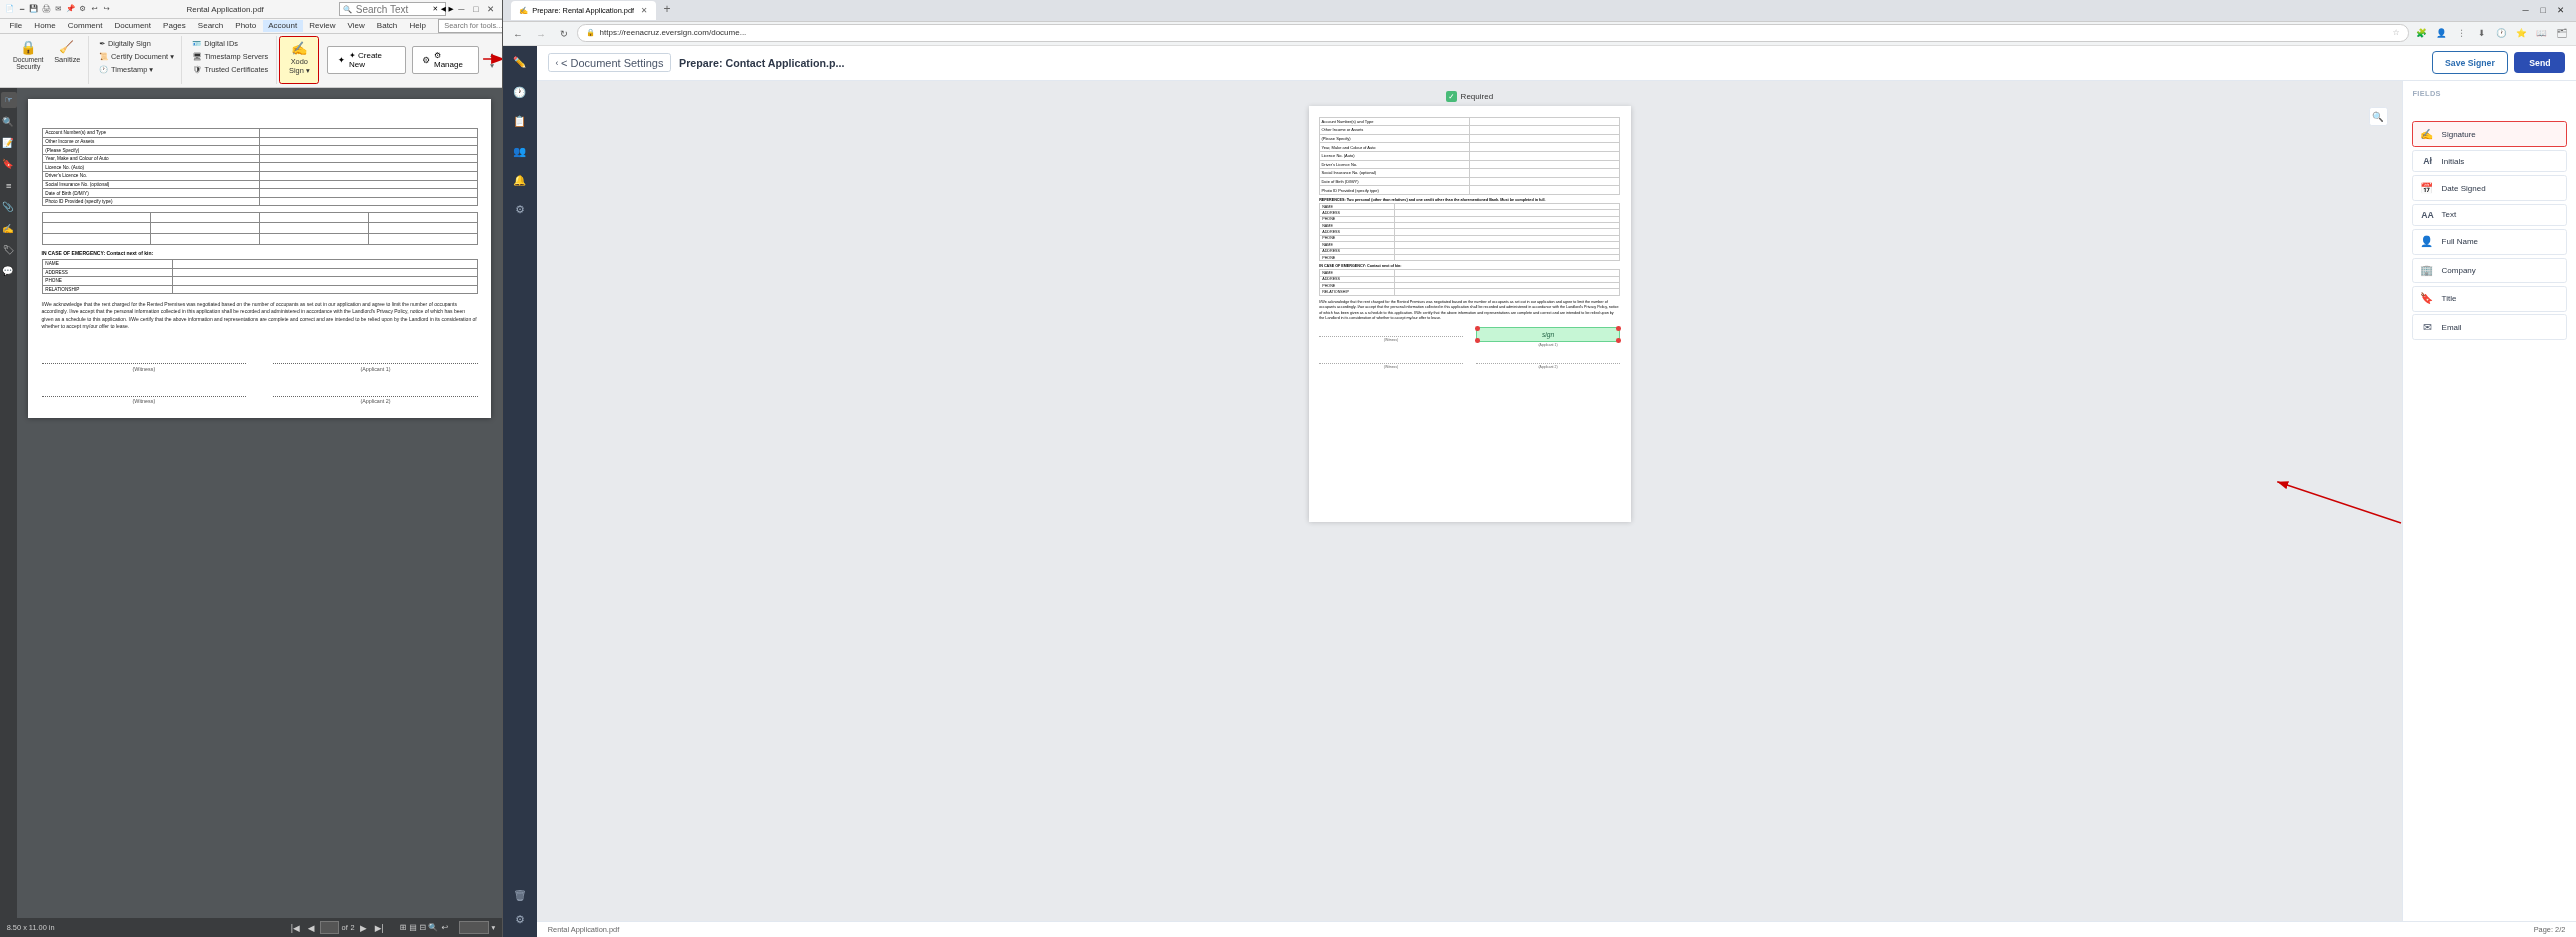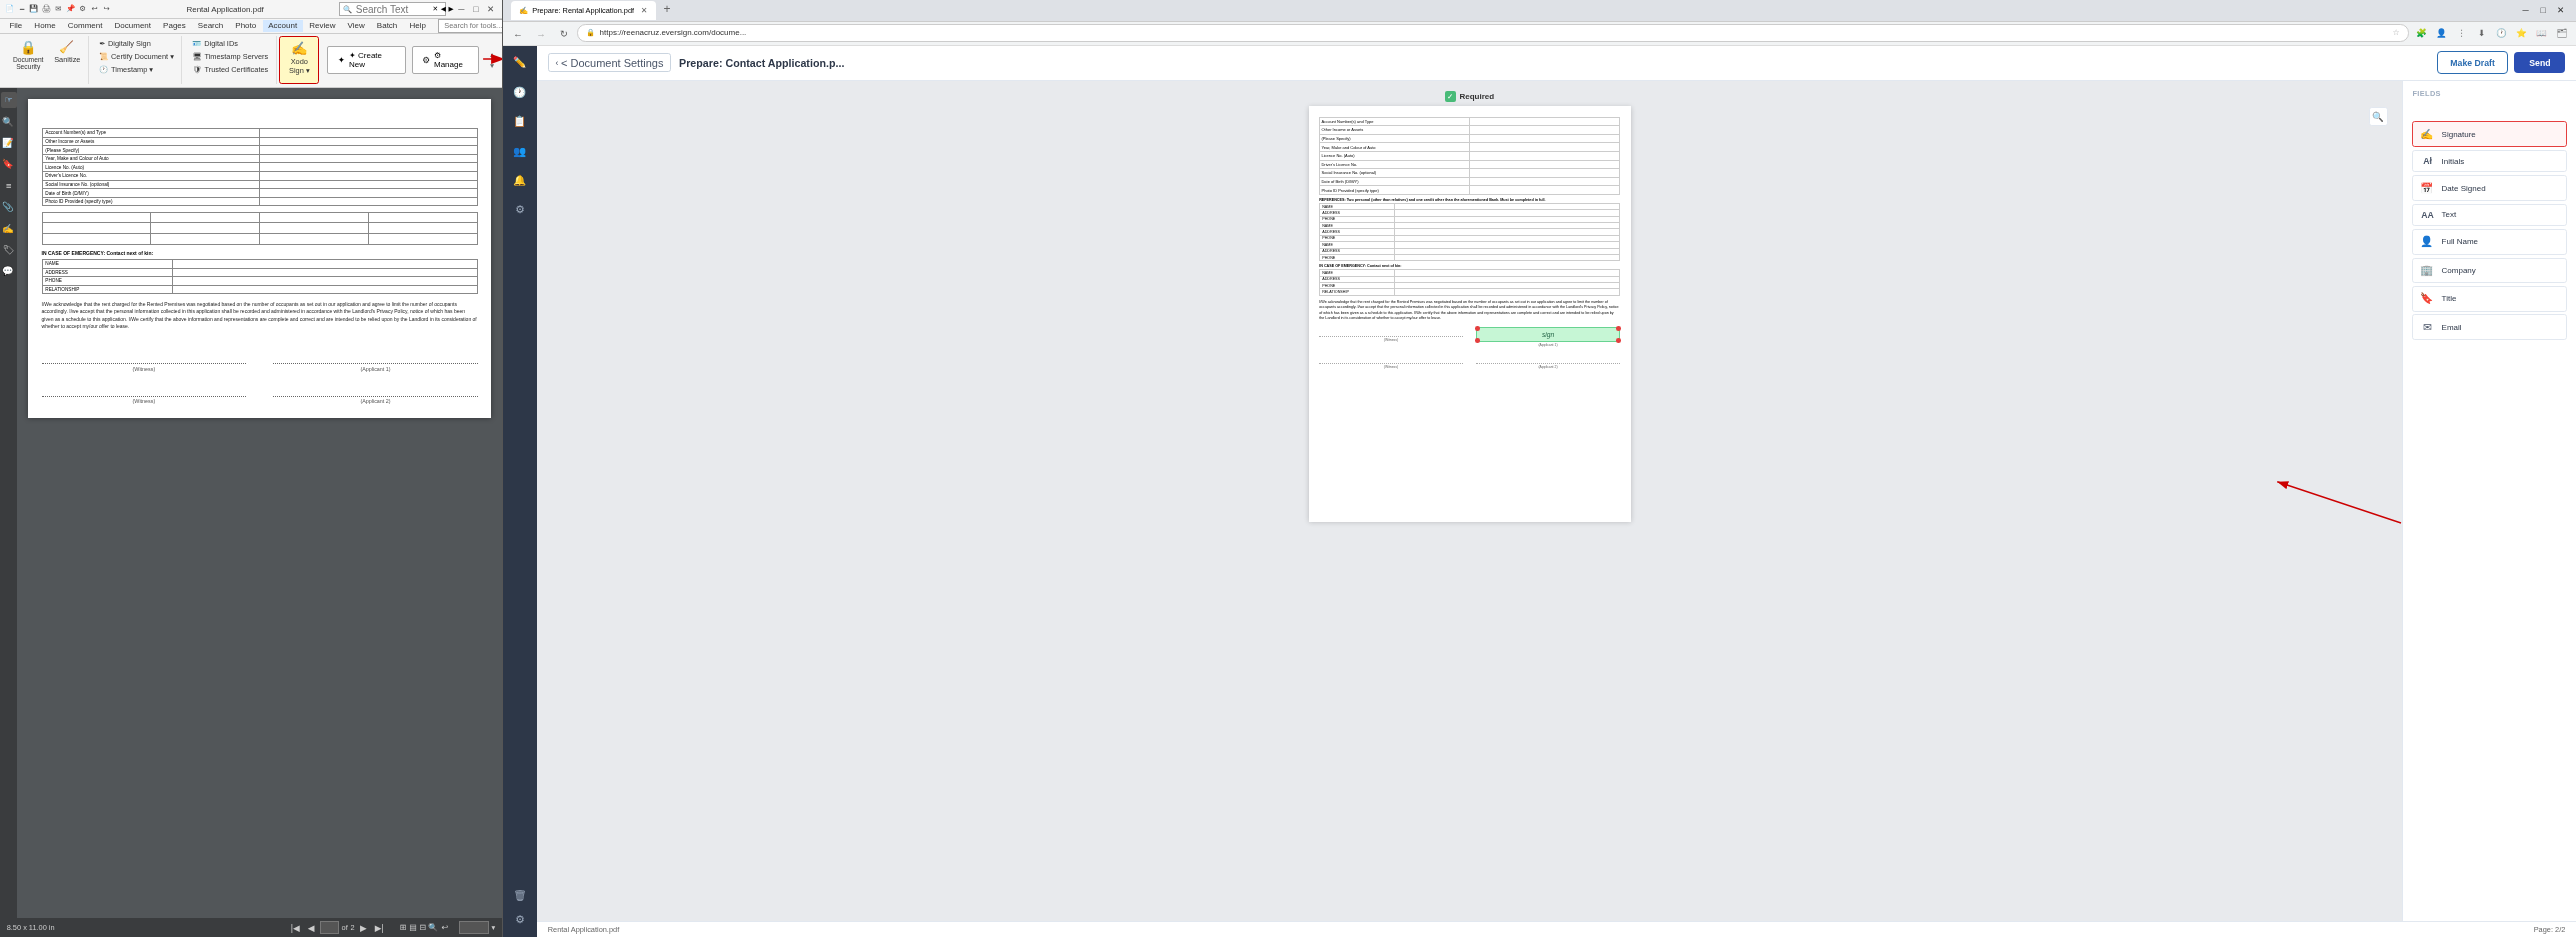--- a/index.html
+++ b/index.html
@@ -335,21 +335,21 @@
       gap: 4px;
       margin-bottom: 5.4px;
     }
     .es-checkbox {
       width: 10.7px; height: 10.7px;
       background: #48bb78;
       border-radius: 2px;
       display: flex; align-items: center; justify-content: center;
       color: white; font-size: 7.4px;
     }
-    .es-required-text { font-size: 8px; color: #333; font-weight: 700; }
+    .es-required-text { font-size: 8px; color: #333; font-weight: 400; }
 
     .es-footer {
       background: white;
       height: 16px;
       display: flex;
       align-items: center;
       padding: 0 10.7px;
       font-size: 7.4px;
       color: #666;
       border-top: 0.7px solid #e2e8f0;
@@ -796,21 +796,21 @@
 
         <div class="eversign-main">
 
           <div class="es-header">
             <div class="es-back-btn">
               <span>‹</span>
               <span style="font-size:11px;">&lt; Document Settings</span>
             </div>
             <div class="es-title">Prepare: Contact Application.p...</div>
             <div style="display:flex; gap:6.7px; align-items:center;">
-              <button class="es-save-btn">Make Draft</button>
+              <button class="es-save-btn">Save Signer</button>
               <button class="es-send-btn">Send</button>
             </div>
           </div>
 
           <div style="display:flex; flex:1; overflow:hidden;">
 
             <div class="es-doc-area">
 
               <div style="position:absolute; top:107px; right:188px; z-index:10;">
                 <div class="zoom-btn">🔍</div>

